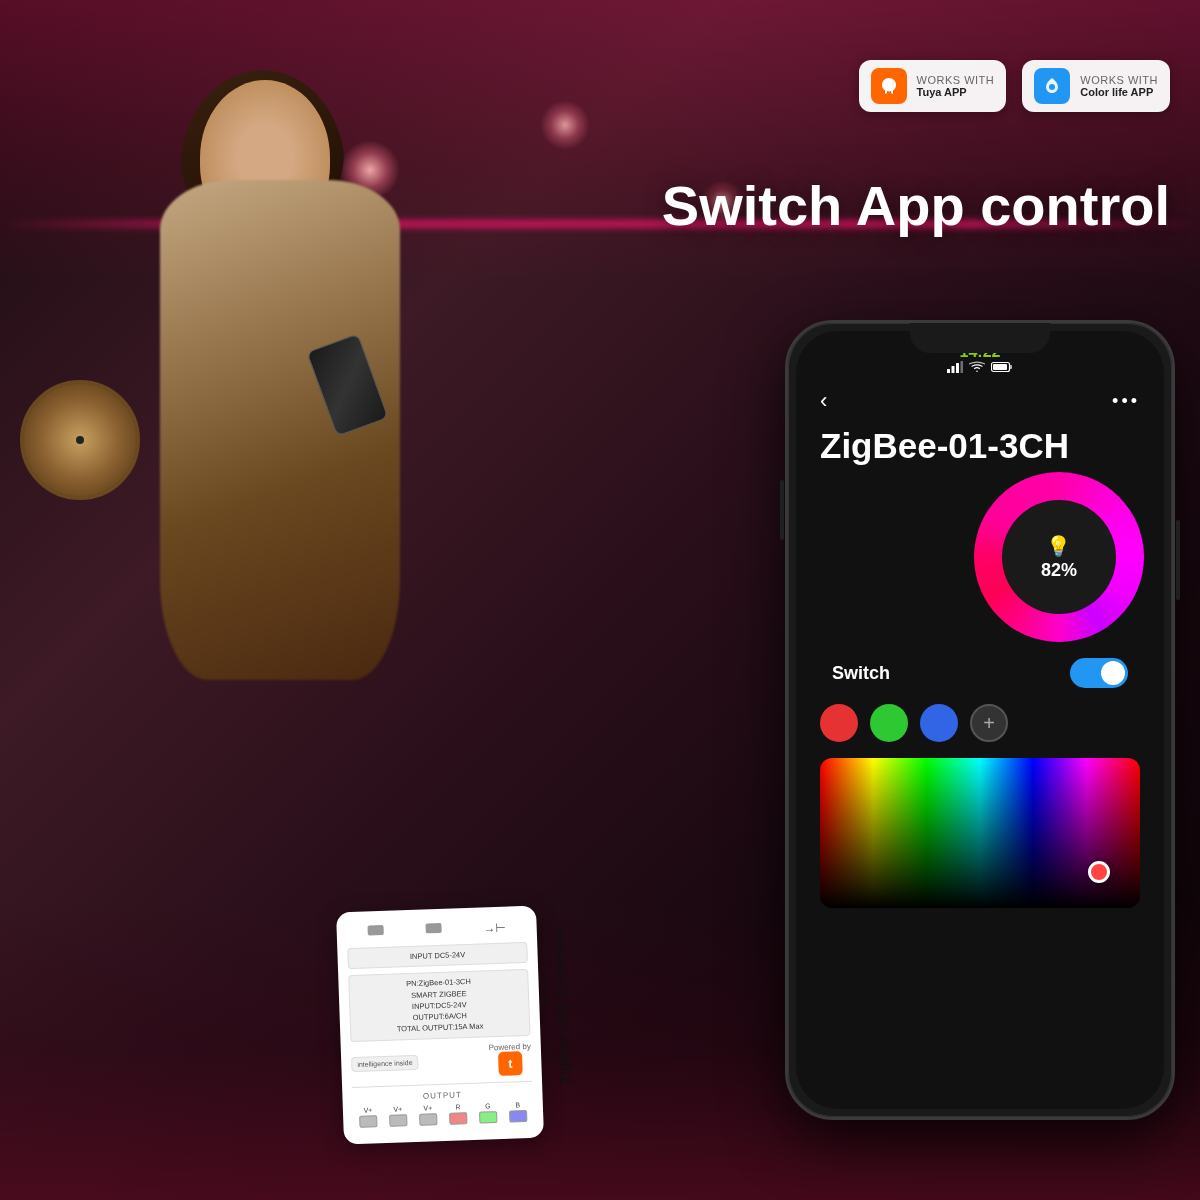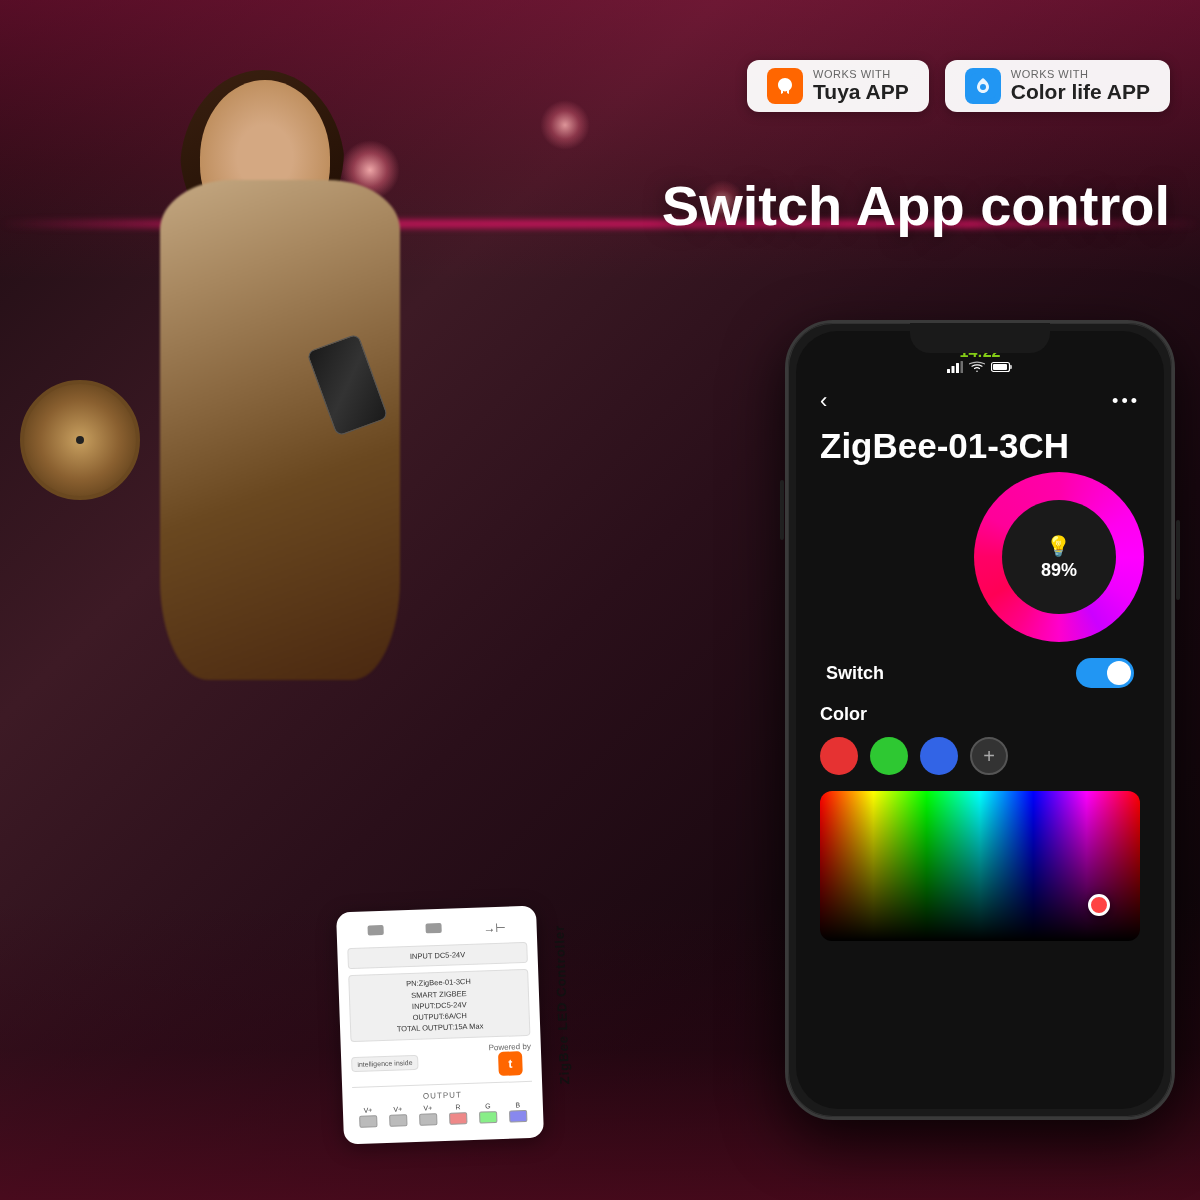--- a/index.html
+++ b/index.html
@@ -132,21 +132,21 @@
       display: flex;
       gap: 16px;
       align-items: center;
     }
     .badge {
       display: flex;
       align-items: center;
       gap: 10px;
       background: rgba(255,255,255,0.95);
       border-radius: 12px;
-      padding: 8px 20px;
+      padding: 8px 12px;
       box-shadow: 0 2px 12px rgba(0,0,0,0.3);
     }
     .badge-icon {
       width: 36px; height: 36px;
       border-radius: 8px;
       display: flex; align-items: center; justify-content: center;
       font-size: 20px;
       font-weight: bold;
     }
     .tuya-icon {
@@ -162,21 +162,21 @@
     .badge-text {
       display: flex; flex-direction: column;
     }
     .badge-works-with {
       font-size: 11px;
       color: #666;
       text-transform: uppercase;
       letter-spacing: 0.5px;
     }
     .badge-app-name {
-      font-size: 21px;
+      font-size: 11px;
       font-weight: 700;
       color: #222;
     }
 
     
     .headline {
       position: absolute;
       top: 175px; right: 30px;
       font-size: 56px;
       font-weight: 700;
@@ -315,21 +315,21 @@
     }
 
     .phone-content {
       padding: 0 24px;
     }
 
     .switch-row {
       display: flex;
       align-items: center;
       justify-content: space-between;
-      margin: 16px 6px;
+      margin: 16px 12px;
     }
     .switch-label {
       font-size: 18px;
       font-weight: 600;
       color: white;
     }
     .toggle-switch {
       width: 58px; height: 30px;
       background: #2196f3;
       border-radius: 15px;
@@ -642,36 +642,35 @@
         <span class="nav-more">•••</span>
       </div>
 
       <div class="phone-device-name">ZigBee-01-3CH</div>
 
       <div class="brightness-ring-container">
         <div class="brightness-ring">
           <div class="ring-outer"></div>
           <div class="ring-inner">
             <span class="ring-bulb-icon">💡</span>
-            <span class="ring-percent">89%</span>
+            <span class="ring-percent">82%</span>
           </div>
         </div>
       </div>
 
       <div class="phone-content">
 
         <div class="switch-row">
           <span class="switch-label">Switch</span>
           <div class="toggle-switch">
             <div class="toggle-knob"></div>
           </div>
         </div>
 
         <div class="color-row">
-          <div class="color-label">Color</div>
           <div class="color-swatches">
             <div class="color-swatch" style="background:#e63232;"></div>
             <div class="color-swatch" style="background:#2ec832;"></div>
             <div class="color-swatch" style="background:#3264e6;"></div>
             <div class="color-add-btn">
               <span>+</span>
             </div>
           </div>
         </div>
 

